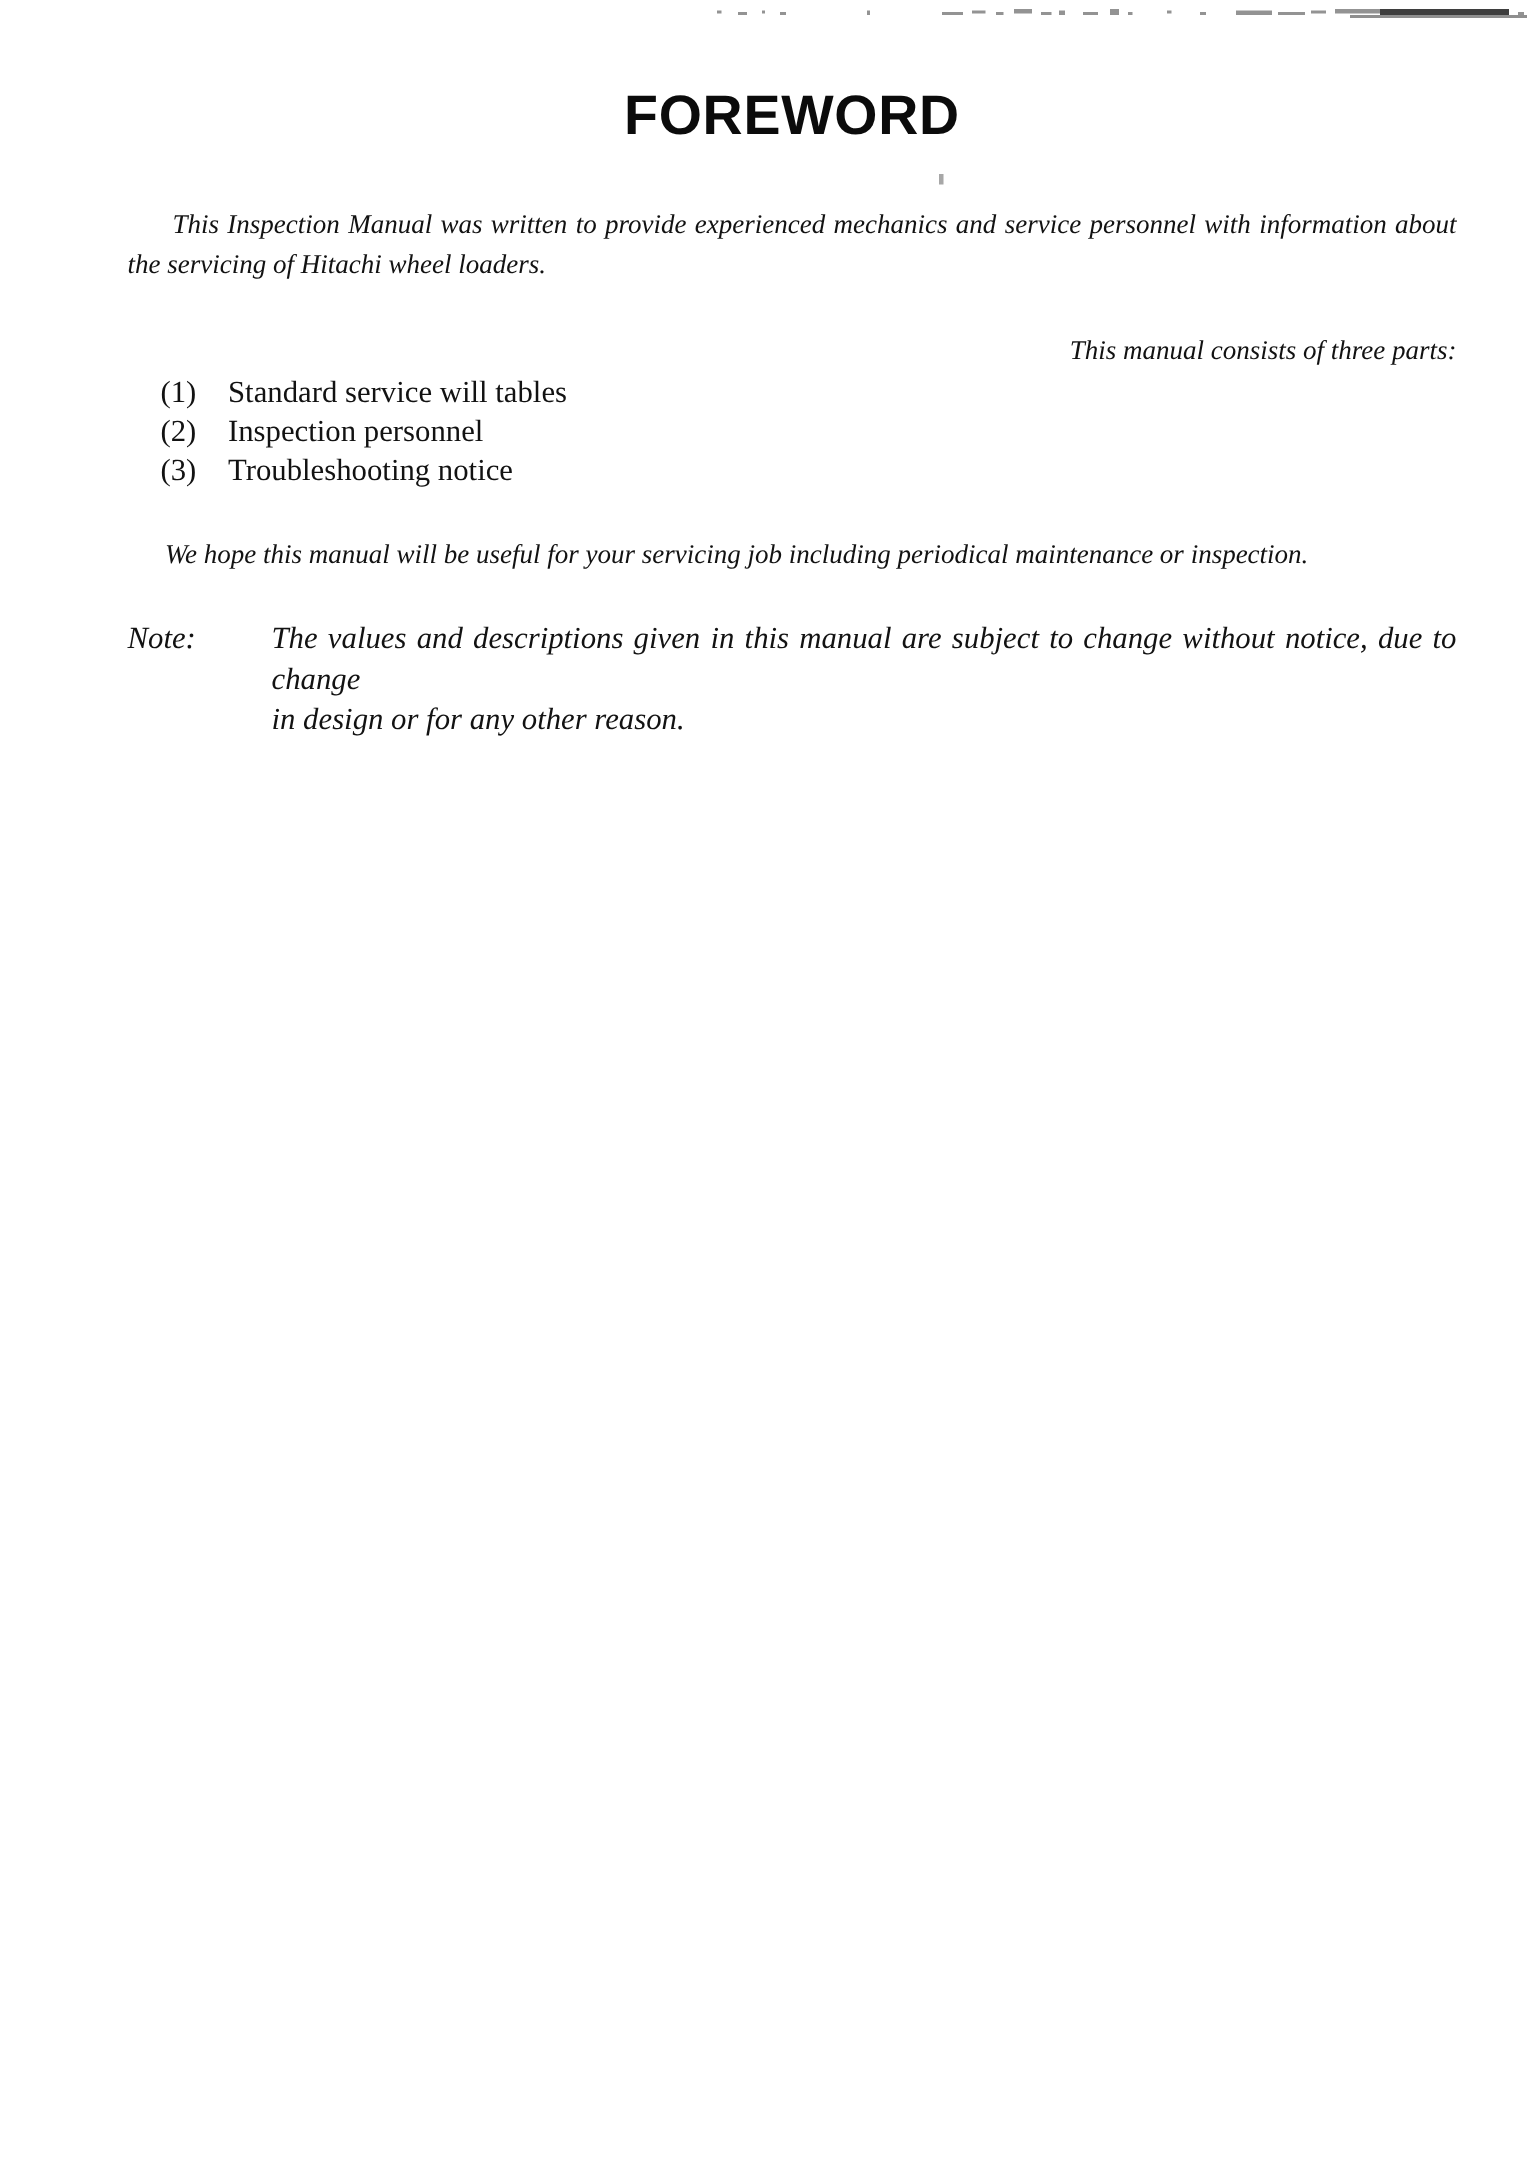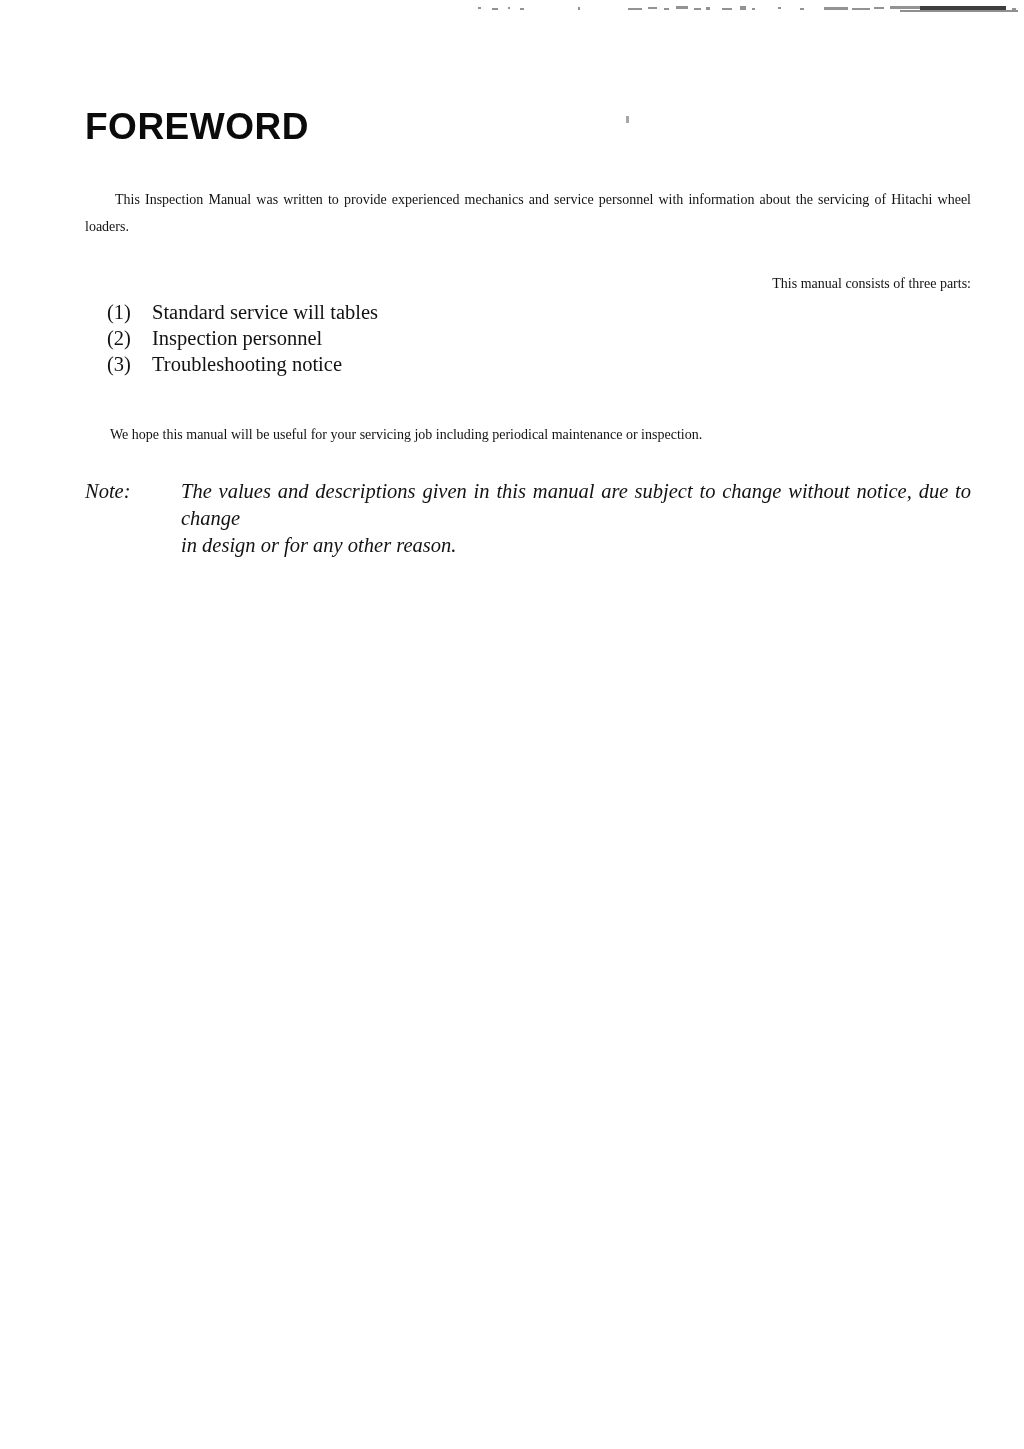--- a/index.html
+++ b/index.html
@@ -64,35 +64,36 @@
   
   .content {
     position: absolute;
     left: 85px;
     top: 0;
     width: 886px;
   }
 
   .doc-title {
     margin: 0;
-    padding-top: 106px;
-    text-align: left;
+    padding-top: 56px;
+    text-align: center;
     font-family: "Liberation Sans", "DejaVu Sans", sans-serif;
     font-weight: bold;
     font-size: 37px;
     letter-spacing: .5px;
     color: #0b0b0b;
   }
 
   .para {
     margin: 0;
-    font-size: 14px;
+    font-size: 18px;
     line-height: 27px;
     text-align: justify;
     text-justify: inter-word;
+    font-style: italic;
   }
 
   .para-intro {
     margin-top: 38px;
     text-indent: 30px;
   }
 
   .list-lead {
     margin-top: 30px;
     text-indent: 28px;
@@ -112,21 +113,21 @@
   }
   .parts-list .marker {
     width: 45px;
     flex: 0 0 45px;
   }
   .parts-list .item-text {
     flex: 1 1 auto;
   }
 
   .para-hope {
-    margin-top: 44px;
+    margin-top: 29px;
     text-indent: 25px;
   }
 
   .note-block {
     margin-top: 30px;
     display: flex;
     align-items: flex-start;
     font-size: 20.5px;
     line-height: 27px;
     font-style: italic;

